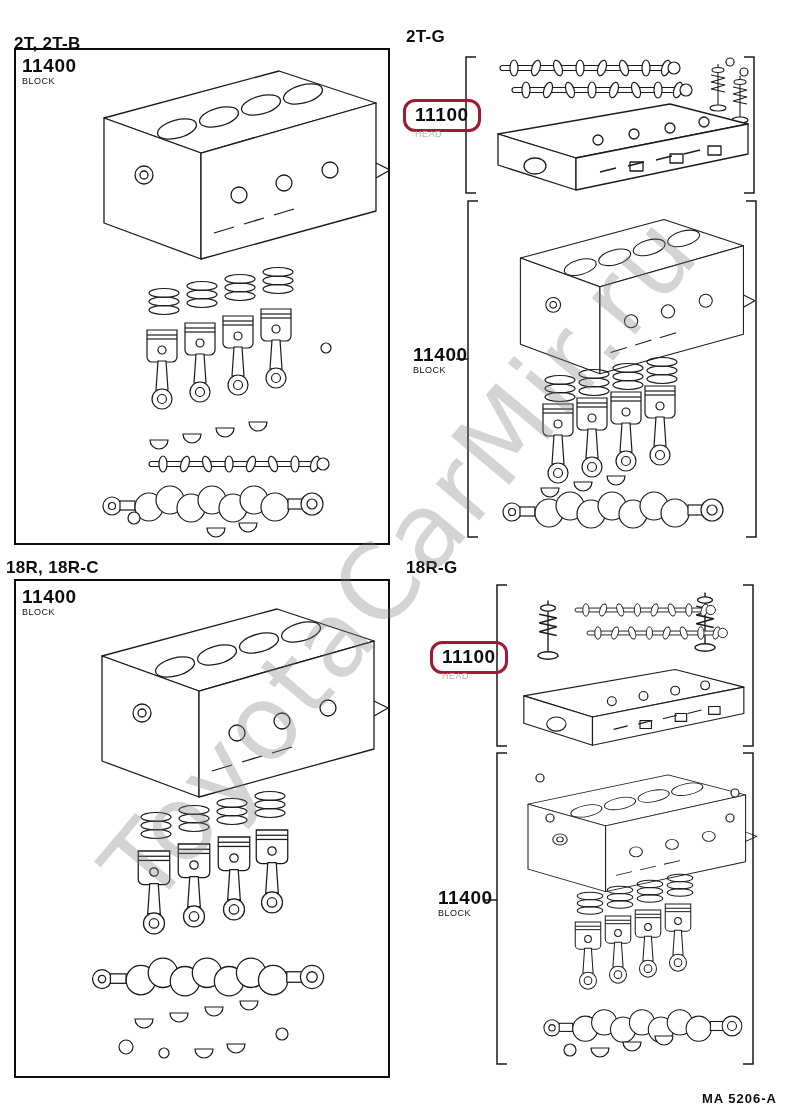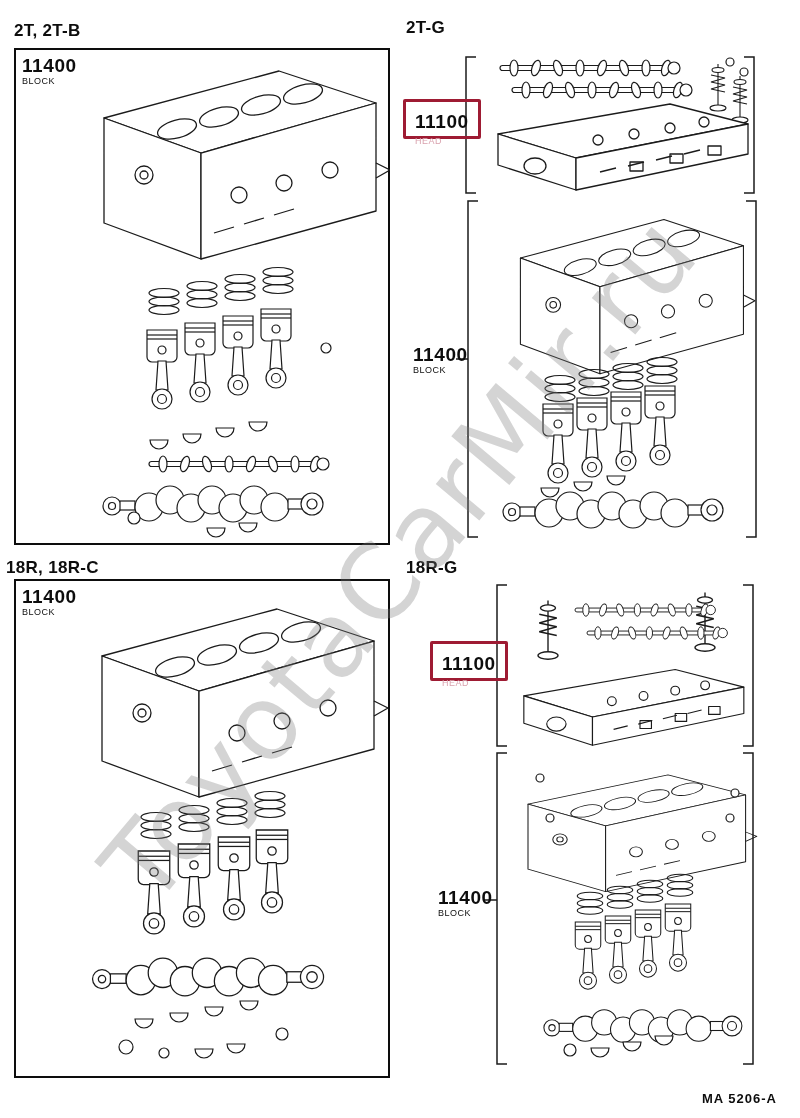--- a/index.html
+++ b/index.html
@@ -6,21 +6,21 @@
   html,body{margin:0;padding:0}
   body{width:800px;height:1118px;background:#fff;font-family:"Liberation Sans","DejaVu Sans",sans-serif;color:#0d0d0d}
   .page{position:relative;width:800px;height:1118px;background:#fff;overflow:hidden}
   .panel-title{position:absolute;font-size:17px;font-weight:700;letter-spacing:.3px;z-index:2}
   .frame{position:absolute;border:2px solid #0d0d0d;z-index:1}
   .diagram{position:absolute;z-index:1}
   .part-label{position:absolute;z-index:2}
   .part-number{font-size:19px;font-weight:700;letter-spacing:.6px;line-height:1}
   .part-name{font-size:9px;font-weight:400;letter-spacing:.5px;line-height:1;margin-top:2px}
   .hl-label{position:absolute;z-index:4}
-  .hl-box{display:inline-block;border:3.5px solid #9e1b33;border-radius:2px;padding:10px 9px 4px 9px}
+  .hl-box{display:inline-block;border:3.5px solid #9e1b33;border-radius:12px;padding:3px 9px 4px 9px}
   .part-name.pink{color:#d9a2ae;margin:-2px 0 0 12px}
   .watermark{position:absolute;left:400px;top:559px;transform:translate(-50%,-50%) rotate(-50deg);
     font-size:104px;font-weight:400;color:rgba(125,125,125,.33);letter-spacing:3px;white-space:nowrap;
     z-index:3;pointer-events:none;font-family:"DejaVu Sans",sans-serif}
   .footer-code{position:absolute;left:702px;top:1091px;font-size:13px;font-weight:700;letter-spacing:1px;z-index:2}
   svg .ln{stroke:#1b1b1b;fill:#fff;stroke-width:1.2}
   svg .br{stroke:#1b1b1b;fill:none;stroke-width:1.5}
 </style>
 </head>
 <body>
@@ -105,21 +105,21 @@
     <line x1="0" y1="-30" x2="0" y2="12"></line>
     <ellipse cx="0" cy="-24" rx="6" ry="2.5"></ellipse>
     <path fill="none" d="M-7 -19 L7 -16 L-7 -12 L7 -9 L-7 -5 L7 -2"></path>
     <ellipse cx="0" cy="14" rx="8" ry="3"></ellipse>
   </g>
 </defs>
 </svg>
 
 <div class="page">
 
-  <div class="panel-title" style="left:14px;top:21px">2T, 2T-B</div>
+  <div class="panel-title" style="left:14px;top:34px">2T, 2T-B</div>
   <div class="frame" style="left:14px;top:48px;width:376px;height:497px"></div>
   <div class="part-label" style="left:22px;top:56px">
     <div class="part-number">11400</div>
     <div class="part-name">BLOCK</div>
   </div>
   <svg class="diagram" style="left:14px;top:48px" width="376" height="497" viewBox="0 0 376 497">
     <use href="#engineblock" x="70" y="15"></use>
     <use href="#ringset" x="150" y="245"></use>
       <use href="#ringset" x="188" y="238"></use>
     <use href="#ringset" x="226" y="231"></use>
@@ -133,21 +133,21 @@
     <use href="#bearing" x="211" y="380"></use>
       <use href="#bearing" x="244" y="374"></use>
     <use href="#camshaft" x="135" y="416"></use>
     <use href="#crankshaft" x="98" y="456"></use>
     <circle class="ln" cx="312" cy="300" r="5"></circle>
     <circle class="ln" cx="120" cy="470" r="6"></circle>
     <use href="#bearing" x="202" y="480"></use>
       <use href="#bearing" x="234" y="475"></use>
   </svg>
 
-  <div class="panel-title" style="left:406px;top:18px">2T-G</div>
+  <div class="panel-title" style="left:406px;top:27px">2T-G</div>
   <svg class="diagram" style="left:400px;top:48px" width="390" height="500" viewBox="0 0 390 500">
     <path class="br" d="M76 9 H66 V145 H76"></path>
     <path class="br" d="M344 9 H354 V145 H344"></path>
     <path class="br" d="M78 153 H68 V489 H78"></path>
     <path class="br" d="M346 153 H356 V489 H346"></path>
     <line class="br" x1="56" y1="311" x2="68" y2="311"></line>
     <use href="#camshaft" x="100" y="20"></use>
       <use href="#camshaft" x="112" y="42"></use>
     <use href="#valvespring" x="318" y="46"></use>
       <use href="#valvespring" x="340" y="58"></use>

